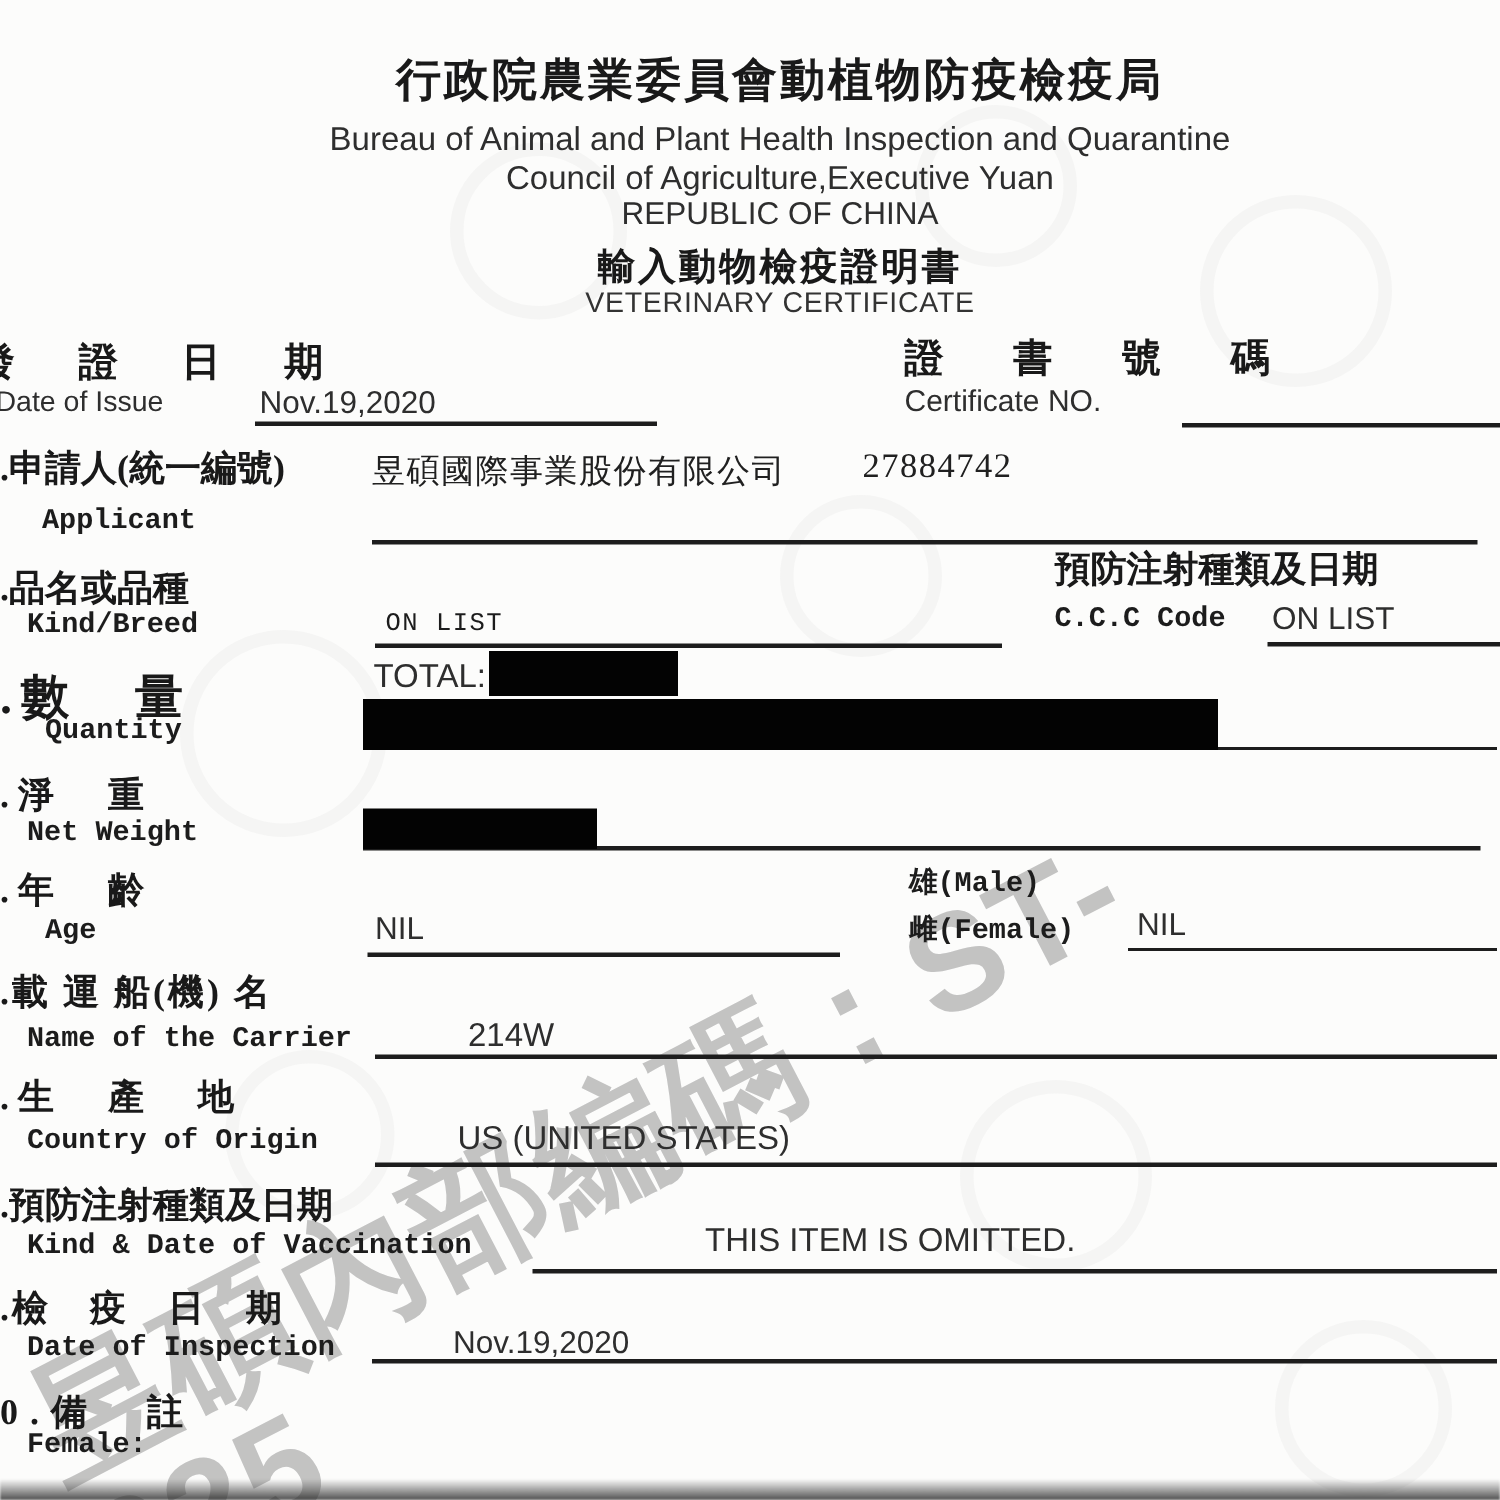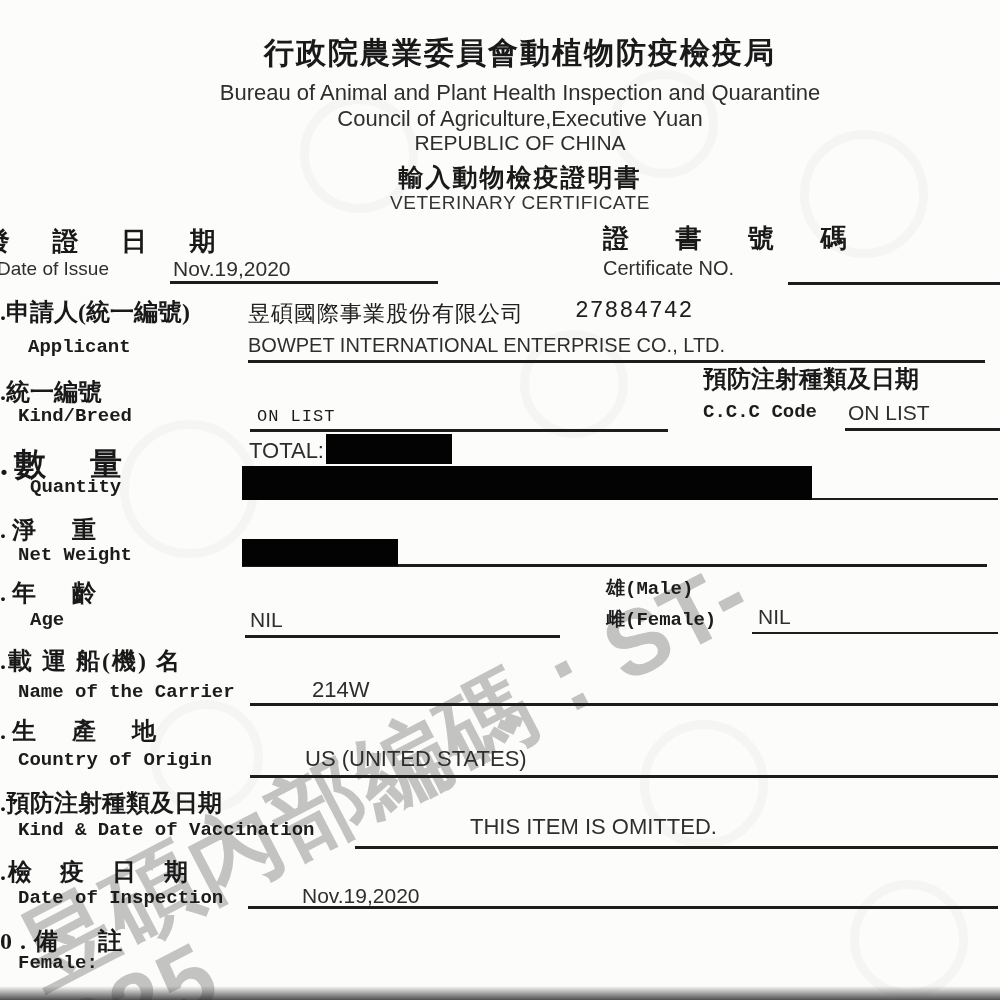--- a/index.html
+++ b/index.html
@@ -15,21 +15,21 @@
   }
   .mono{
     font-family:"Liberation Mono","DejaVu Sans Mono",monospace;
     color:#1c1c1c;font-weight:700;
   }
   .sans{
     font-family:"Liberation Sans","DejaVu Sans",sans-serif;
     color:#2e2e2e;
   }
   .serif{
-    font-family:Liberation Mono, monospace;
+    font-family:Liberation Serif, serif;
     color:#202020;
   }
   .center{left:20px;width:1000px;text-align:center;}
   .line{position:absolute;background:#1d1d1d;}
   .redact{position:absolute;background:#030303;}
   .ring{position:absolute;border:9px solid rgba(150,150,150,0.07);border-radius:50%;}
   .wm{
     position:absolute;z-index:0;
     font-family:"Liberation Sans","DejaVu Sans",sans-serif;
     font-weight:bold;font-size:92px;line-height:92px;letter-spacing:2px;
@@ -72,25 +72,24 @@
   <div class="line fg" style="left:170px;top:281px;width:268px;height:3px"></div>
 
   <div class="abs zh fg" style="left:603px;top:221px;font-size:26px;letter-spacing:20px">證 書 號 碼</div>
   <div class="abs sans fg" style="left:603px;top:257px;font-size:20px">Certificate NO.</div>
   <div class="line fg" style="left:788px;top:282px;width:212px;height:3px"></div>
 
   <div class="abs zh fg" style="left:0;top:296px;font-size:24px">.申請人(統一編號)</div>
   <div class="abs serif fg" style="left:248px;top:299px;font-size:22px;letter-spacing:1px">昱碩國際事業股份有限公司</div>
   <div class="abs serif fg" style="left:575px;top:298px;font-size:23px;letter-spacing:1px">27884742</div>
   <div class="abs mono fg" style="left:28px;top:336px;font-size:19px">Applicant</div>
-  <div class="abs sans fg" style="left:248px;top:334px;font-size:20px">BOWPET INTERNATIONAL ENTERPRISE CO., LTD.</div>
   <div class="line fg" style="left:248px;top:360px;width:737px;height:3px"></div>
 
   <div class="abs zh fg" style="left:703px;top:363px;font-size:24px">預防注射種類及日期</div>
-  <div class="abs zh fg" style="left:0;top:376px;font-size:24px">.統一編號</div>
+  <div class="abs zh fg" style="left:0;top:376px;font-size:24px">.品名或品種</div>
   <div class="abs mono fg" style="left:18px;top:405px;font-size:19px">Kind/Breed</div>
   <div class="abs mono fg" style="left:257px;top:407px;font-size:17px;letter-spacing:1px;font-weight:400">ON LIST</div>
   <div class="line fg" style="left:250px;top:429px;width:418px;height:3px"></div>
   <div class="abs mono fg" style="left:703px;top:401px;font-size:19px">C.C.C Code</div>
   <div class="abs sans fg" style="left:848px;top:401px;font-size:21px">ON LIST</div>
   <div class="line fg" style="left:845px;top:428px;width:155px;height:3px"></div>
 
   <div class="abs zh fg" style="left:0;top:443px;font-size:32px;letter-spacing:6px">.數　量</div>
   <div class="abs sans fg" style="left:249px;top:438px;font-size:22px">TOTAL:</div>
   <div class="redact fg" style="left:326px;top:434px;width:126px;height:30px"></div>

